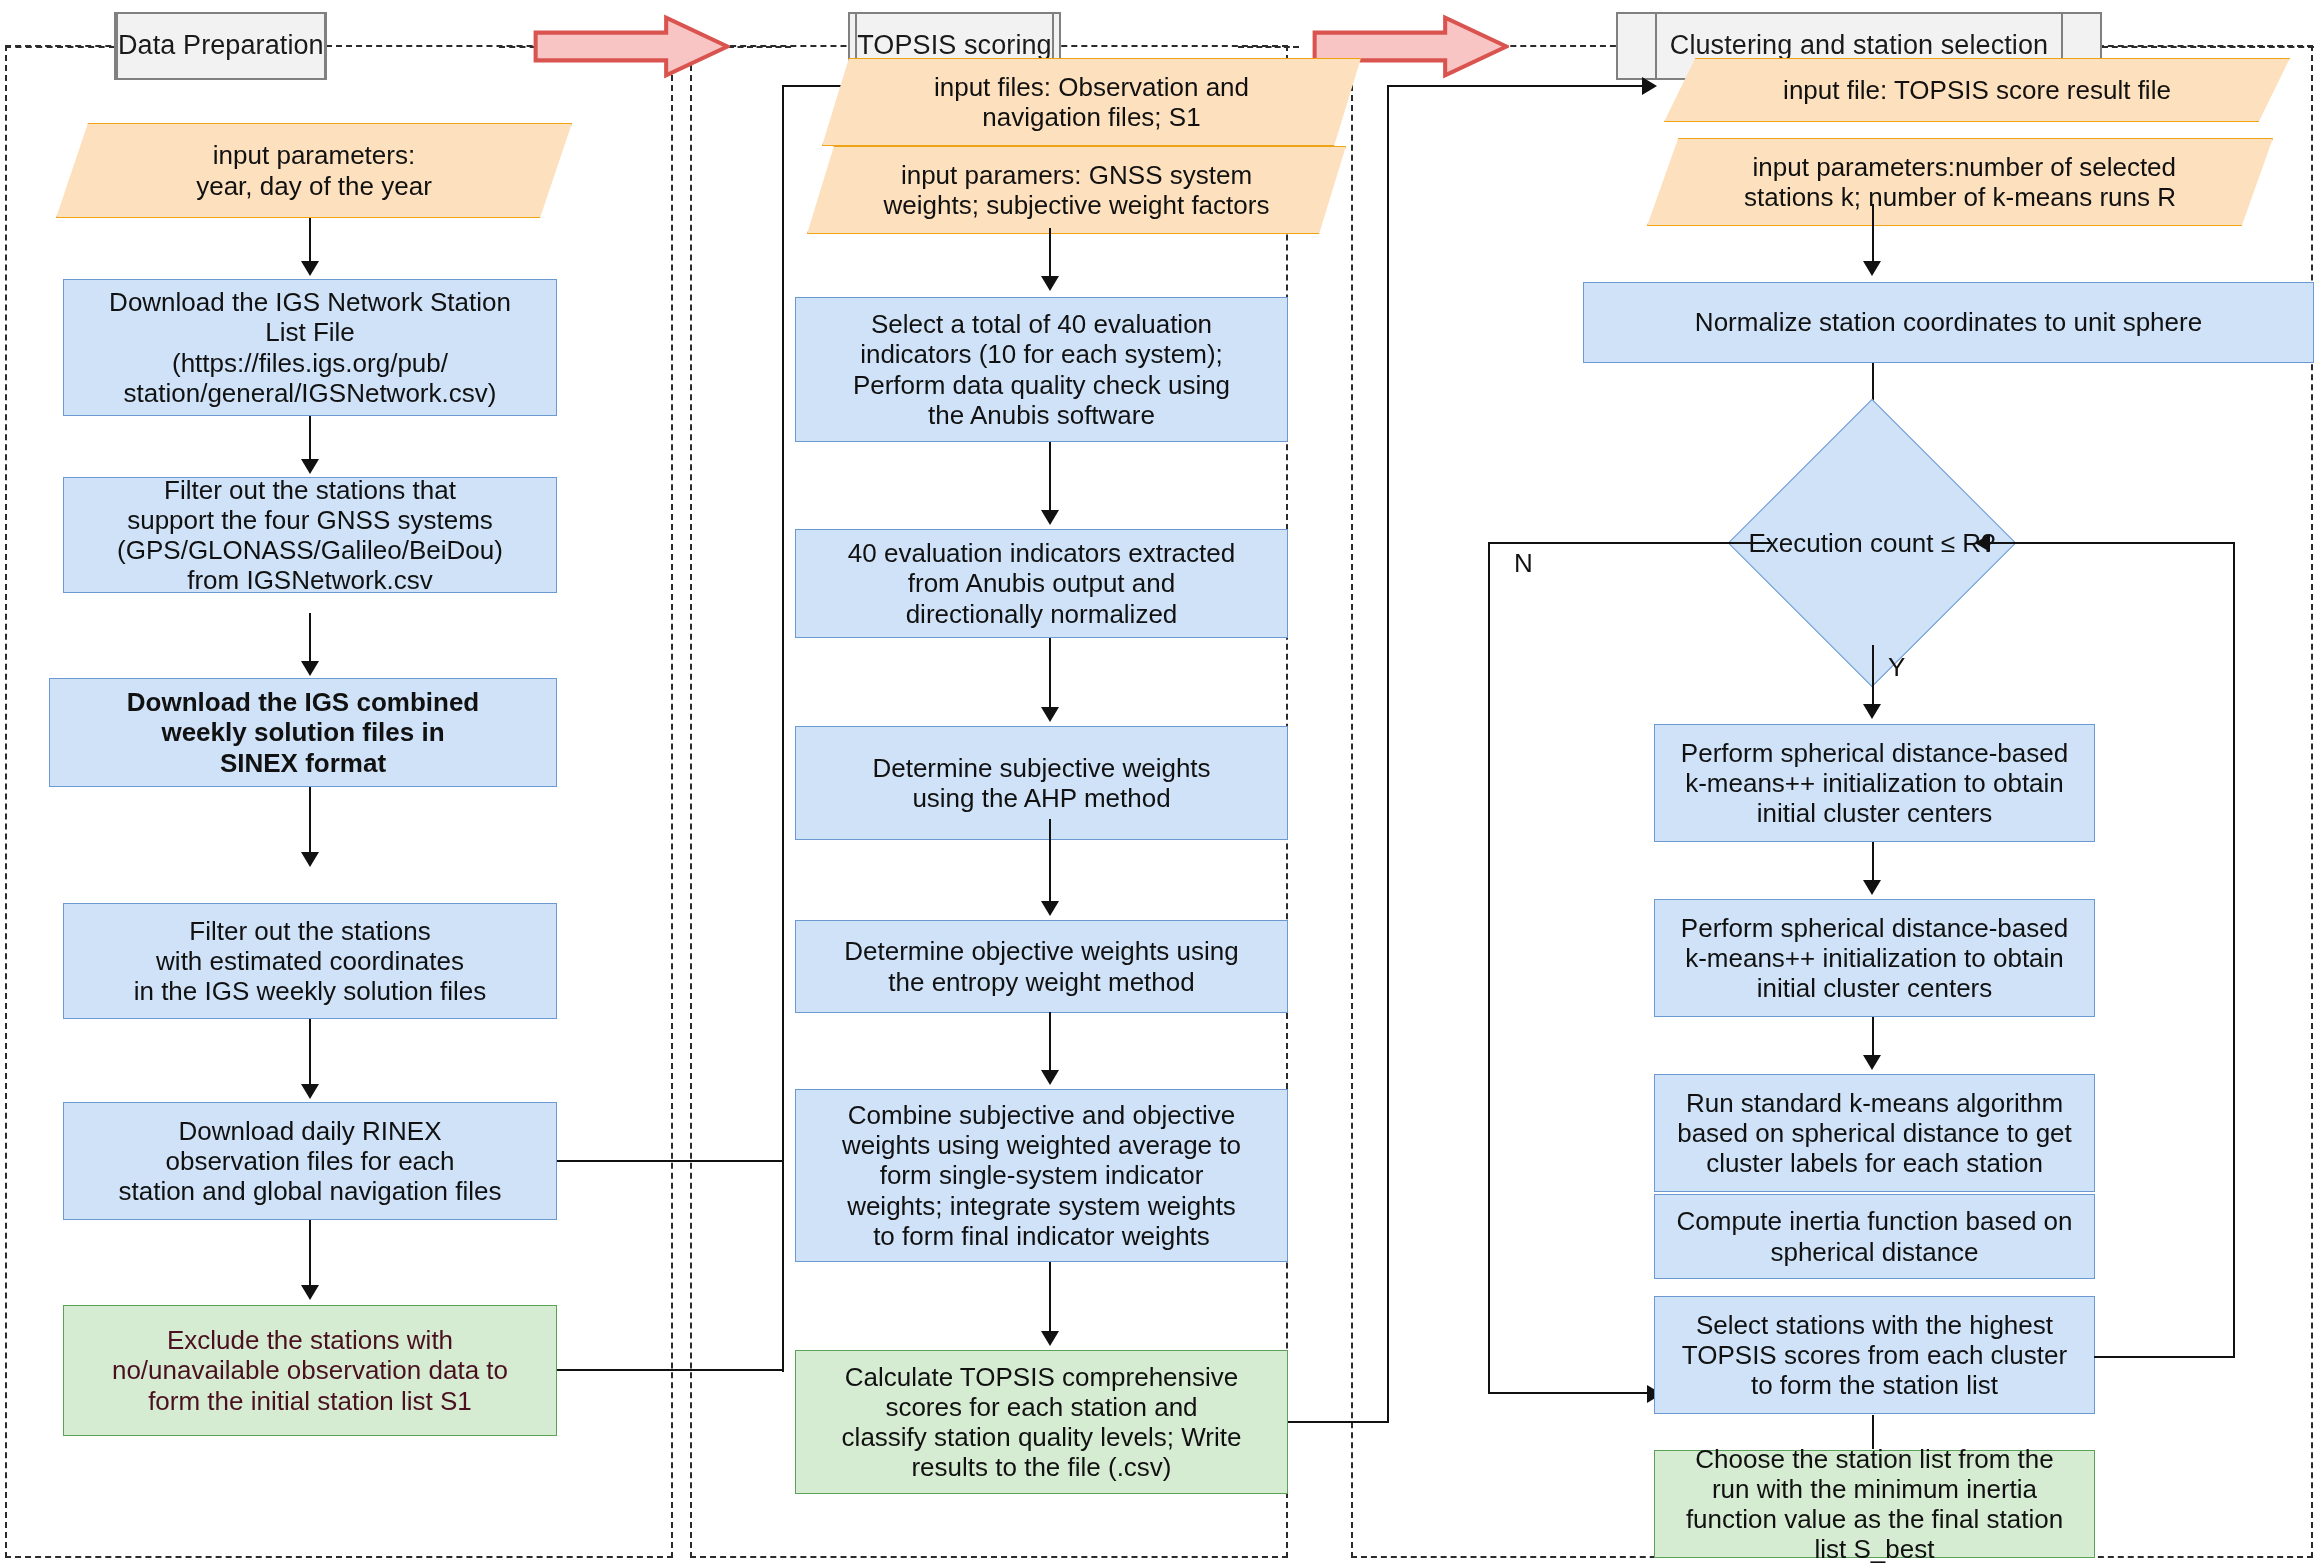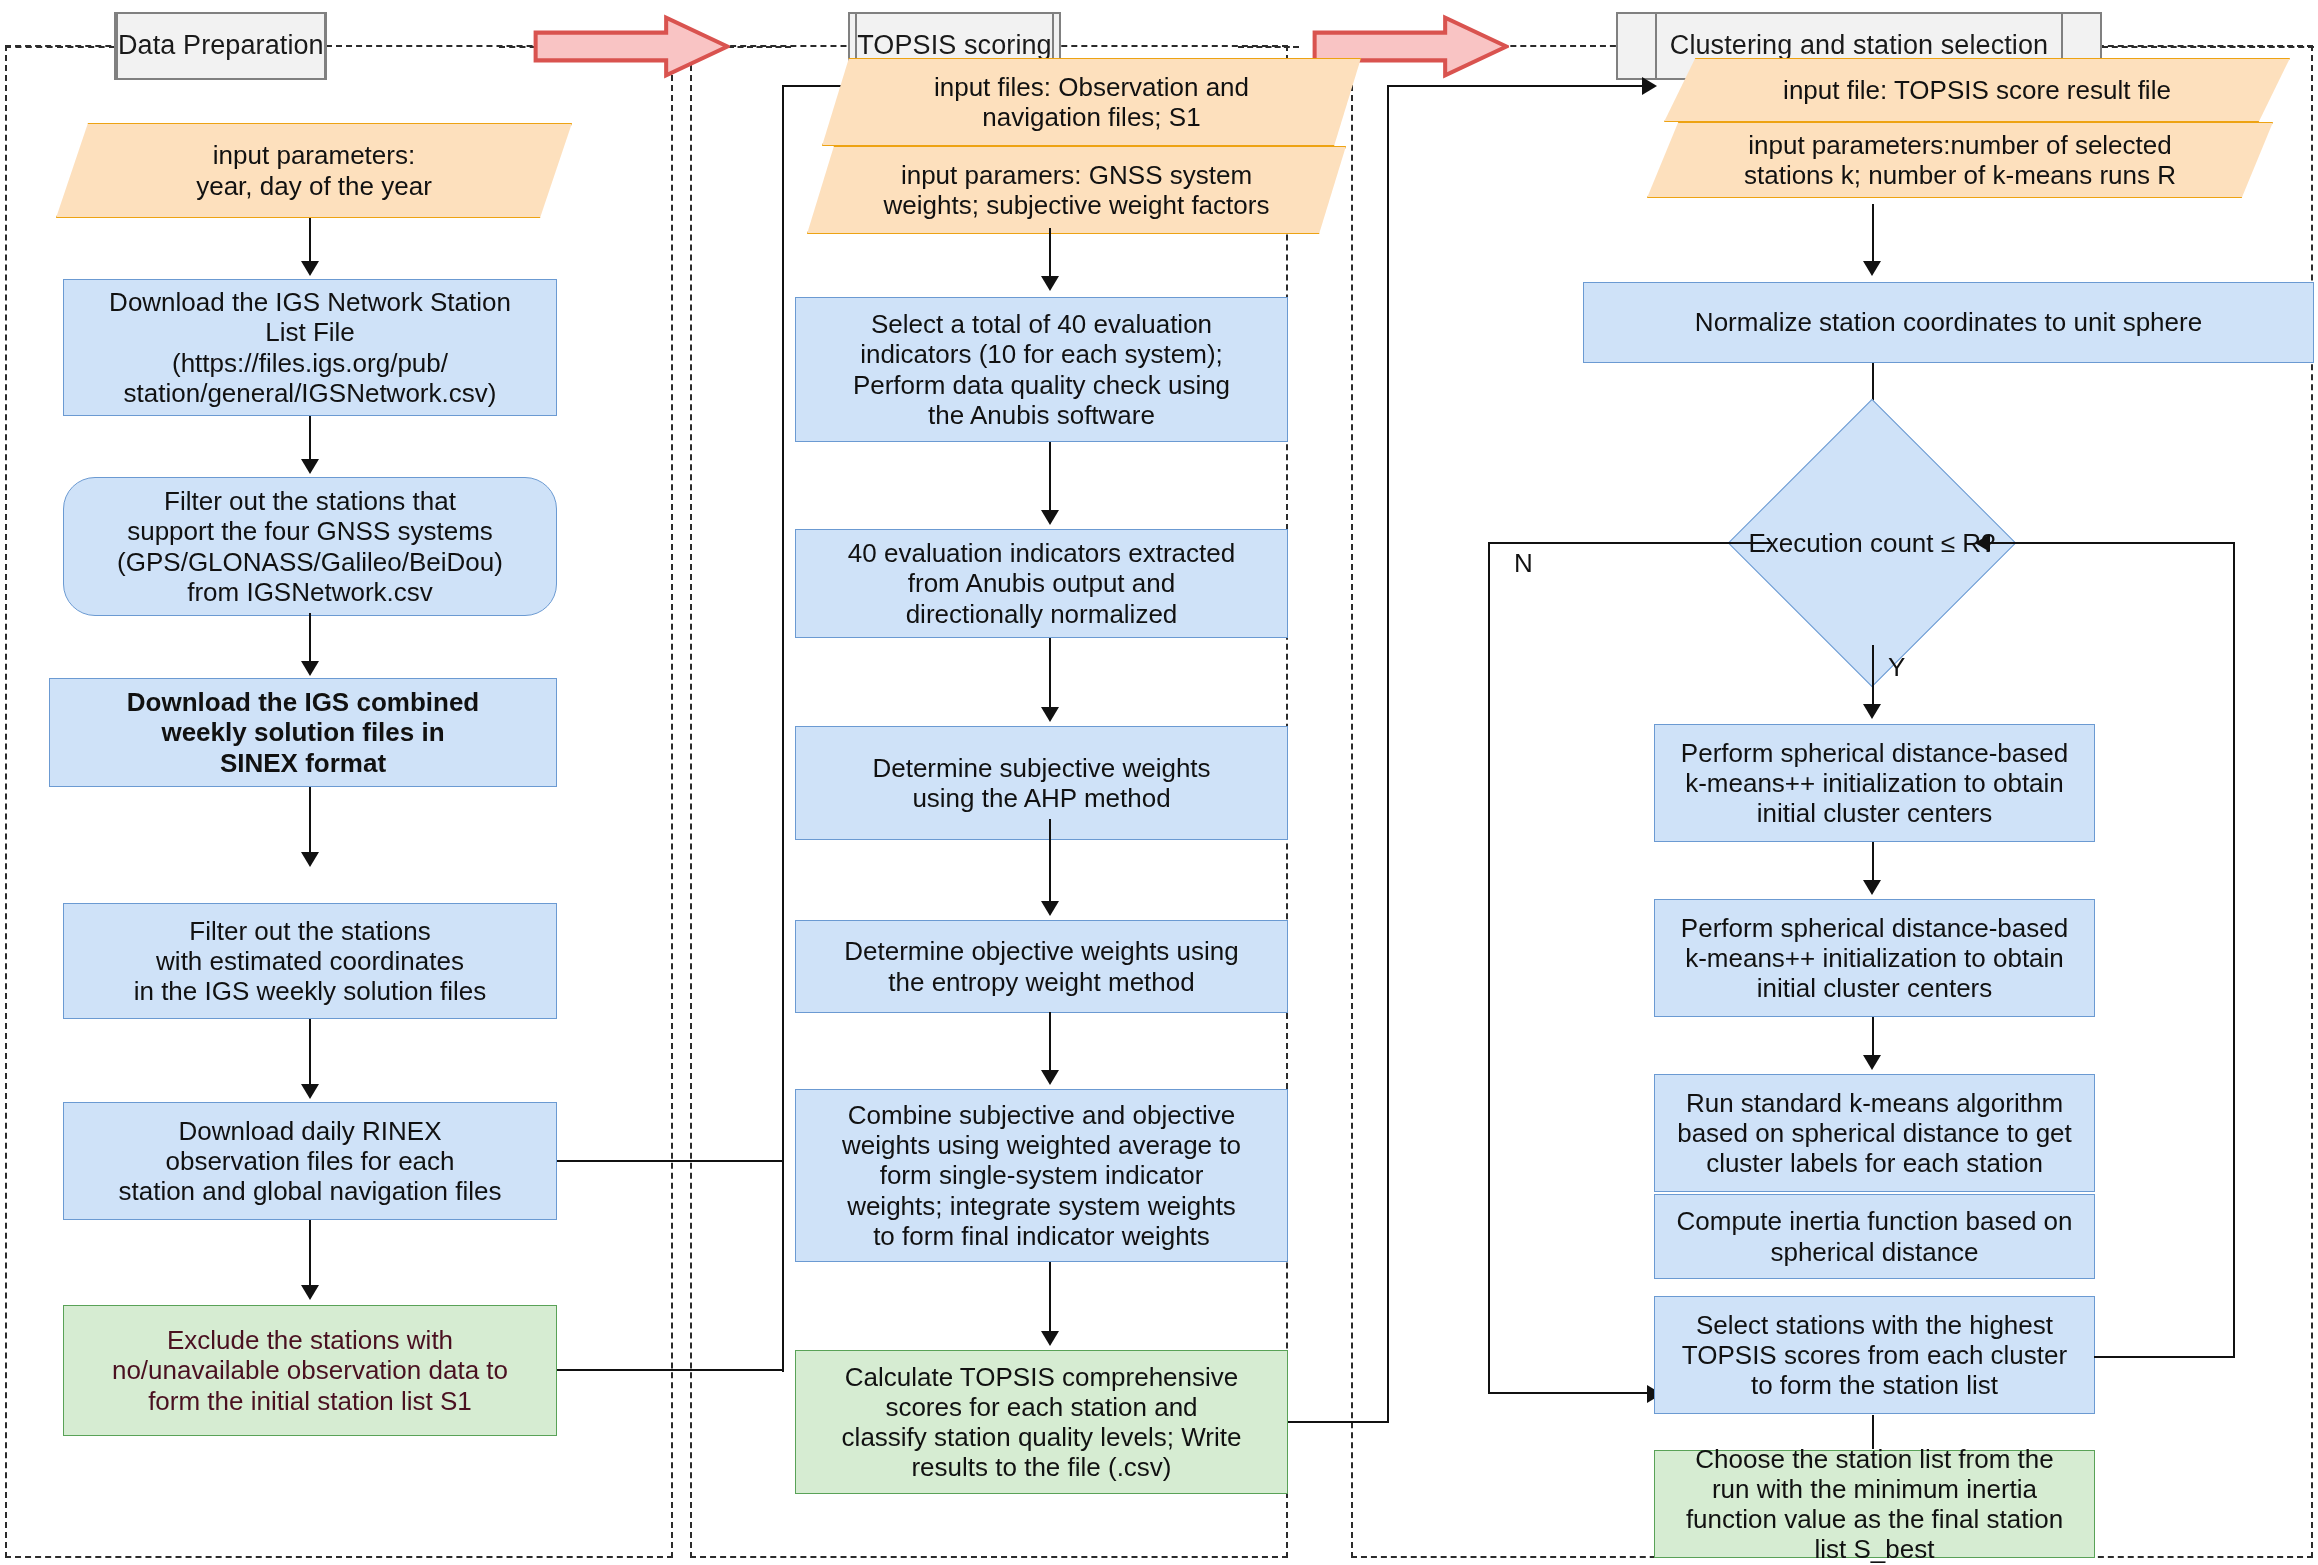--- a/index.html
+++ b/index.html
@@ -112,21 +112,21 @@
   <div class="arw-d" style="left: 301px; top: 261px;"></div>
 
   <div class="proc blue" style="left:63px;top:279px;width:494px;height:137px;white-space:pre-line;">Download the IGS Network Station
 List File
 (https://files.igs.org/pub/
 station/general/IGSNetwork.csv)</div>
 
   <div class="ln lnv" style="left:309px;top:416px;height:48px;"></div>
   <div class="arw-d" style="left:301px;top:459px;"></div>
 
-  <div class="proc blue" style="left:63px;top:477px;width:494px;height:139px;white-space:pre-line;border-radius:32px;">Filter out the stations that
+  <div class="proc blue" style="left:63px;top:477px;width:494px;height:116px;white-space:pre-line;">Filter out the stations that
 support the four GNSS systems
 (GPS/GLONASS/Galileo/BeiDou)
 from IGSNetwork.csv</div>
 
   <div class="ln lnv" style="left:309px;top:613px;height:52px;"></div>
   <div class="arw-d" style="left:301px;top:661px;"></div>
 
   <div class="proc blue" style="left:49px;top:678px;width:508px;height:109px;white-space:pre-line;font-weight:bold;">Download the IGS combined
 weekly solution files in
 SINEX format</div>
@@ -212,21 +212,21 @@
 classify station quality levels; Write
 results to the file (.csv)</div>
 
   <div class="ln lnh" style="left:1288px;top:1421px;width:99px;"></div>
   <div class="ln lnv" style="left:1387px;top:85px;height:1338px;"></div>
   <div class="ln lnh" style="left:1387px;top:85px;width:262px;"></div>
   <div class="arw-r" style="left:1642px;top:77px;"></div>
 
   <div class="pgram sk-l2" style="left:1664px;top:52px;width:626px;height:64px;white-space:pre-line;">input file: TOPSIS score result file</div>
 
-  <div class="pgram sk-l2" style="left:1647px;top:116px;width:626px;height:76px;white-space:pre-line;">input parameters:number of selected
+  <div class="pgram sk-l2" style="left:1647px;top:132px;width:626px;height:88px;white-space:pre-line;text-align:right;">input parameters:number of selected
 stations k; number of k-means runs R</div>
 
   <div class="ln lnv" style="left:1872px;top:204px;height:61px;"></div>
   <div class="arw-d" style="left:1863px;top:261px;"></div>
 
   <div class="proc blue" style="left:1583px;top:282px;width:731px;height:81px;white-space:pre-line;">Normalize station coordinates to unit sphere</div>
 
   <div class="ln lnv" style="left:1872px;top:363px;height:64px;"></div>
   <div class="arw-d" style="left:1863px;top:422px;"></div>
 

